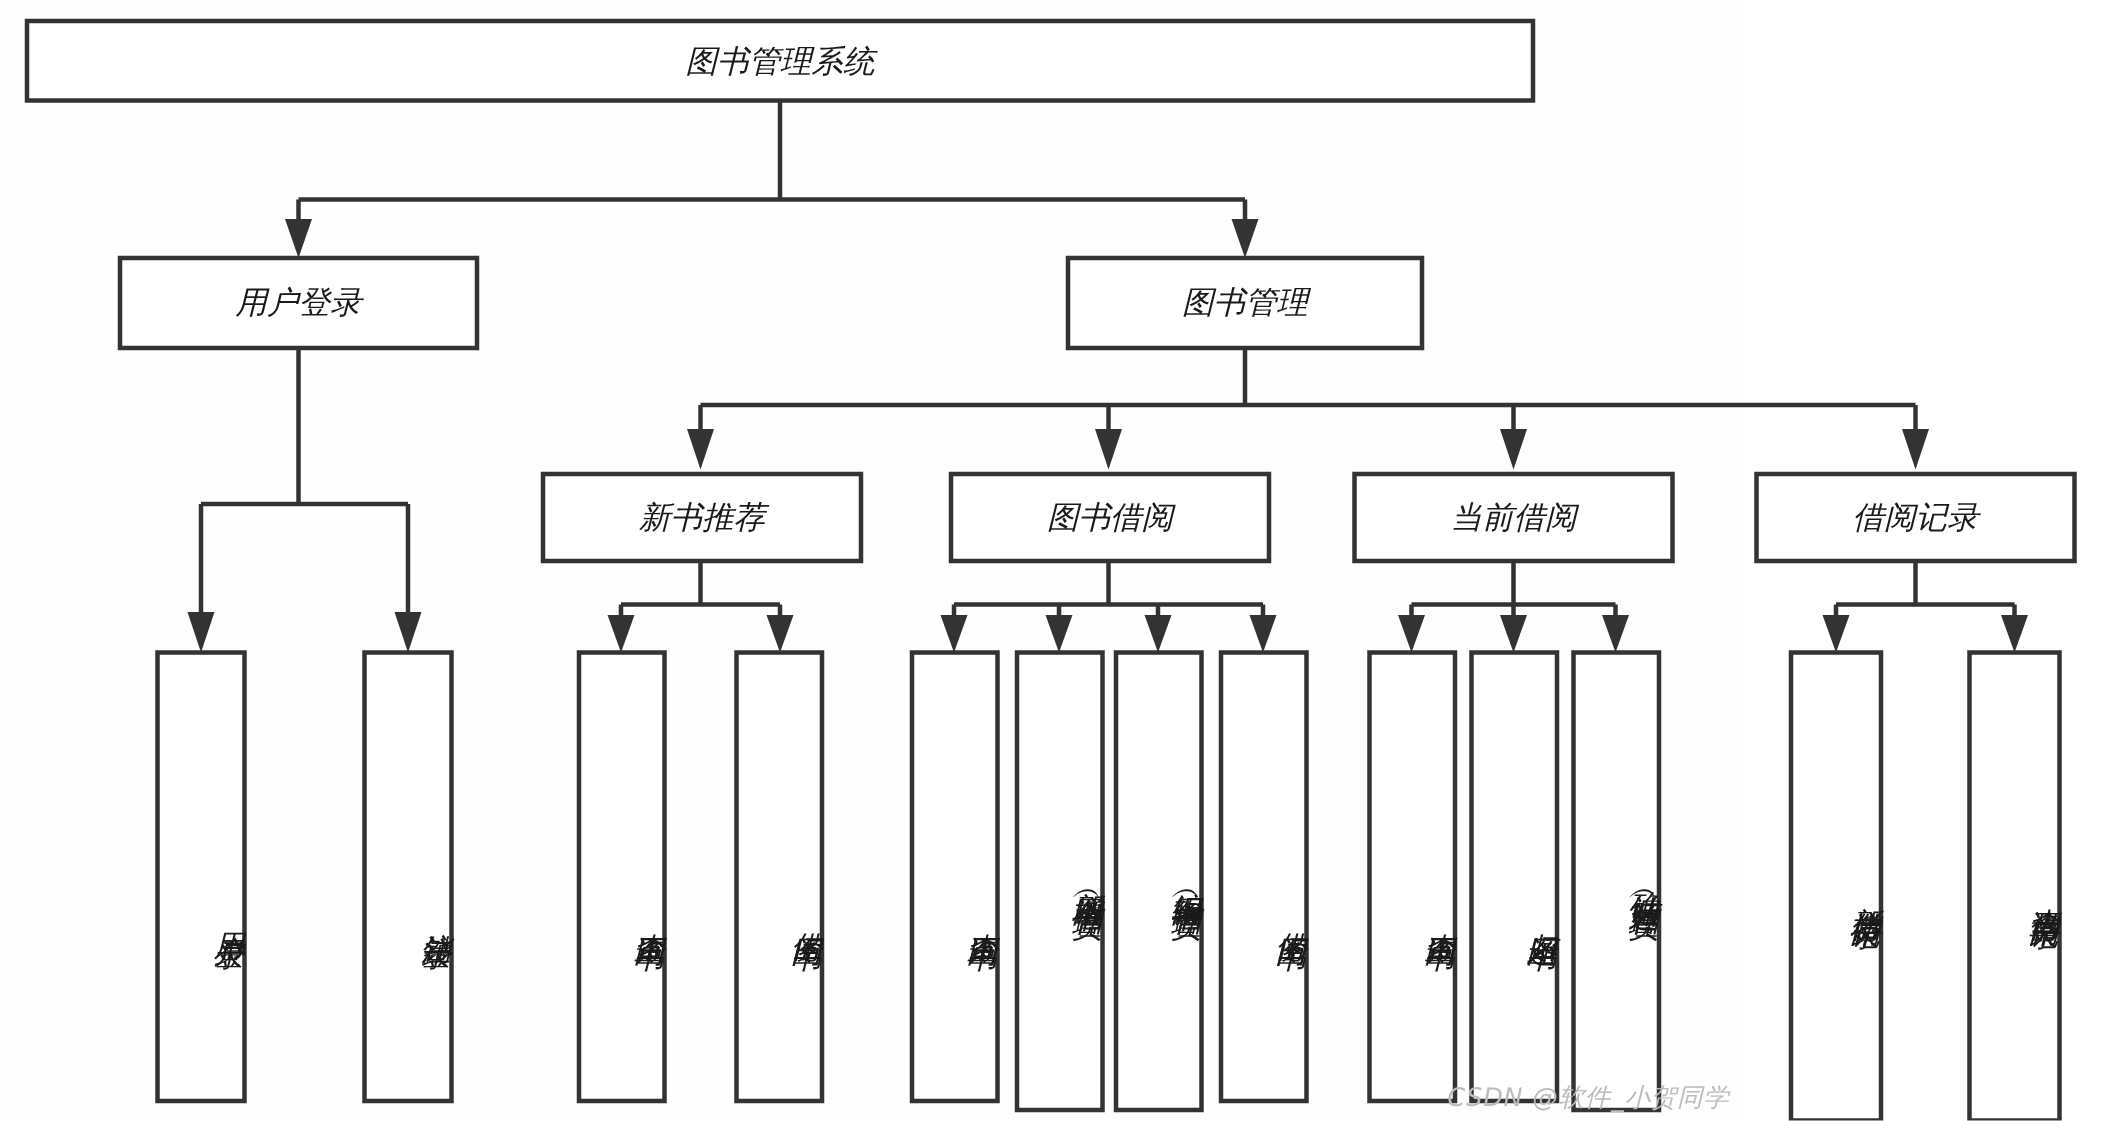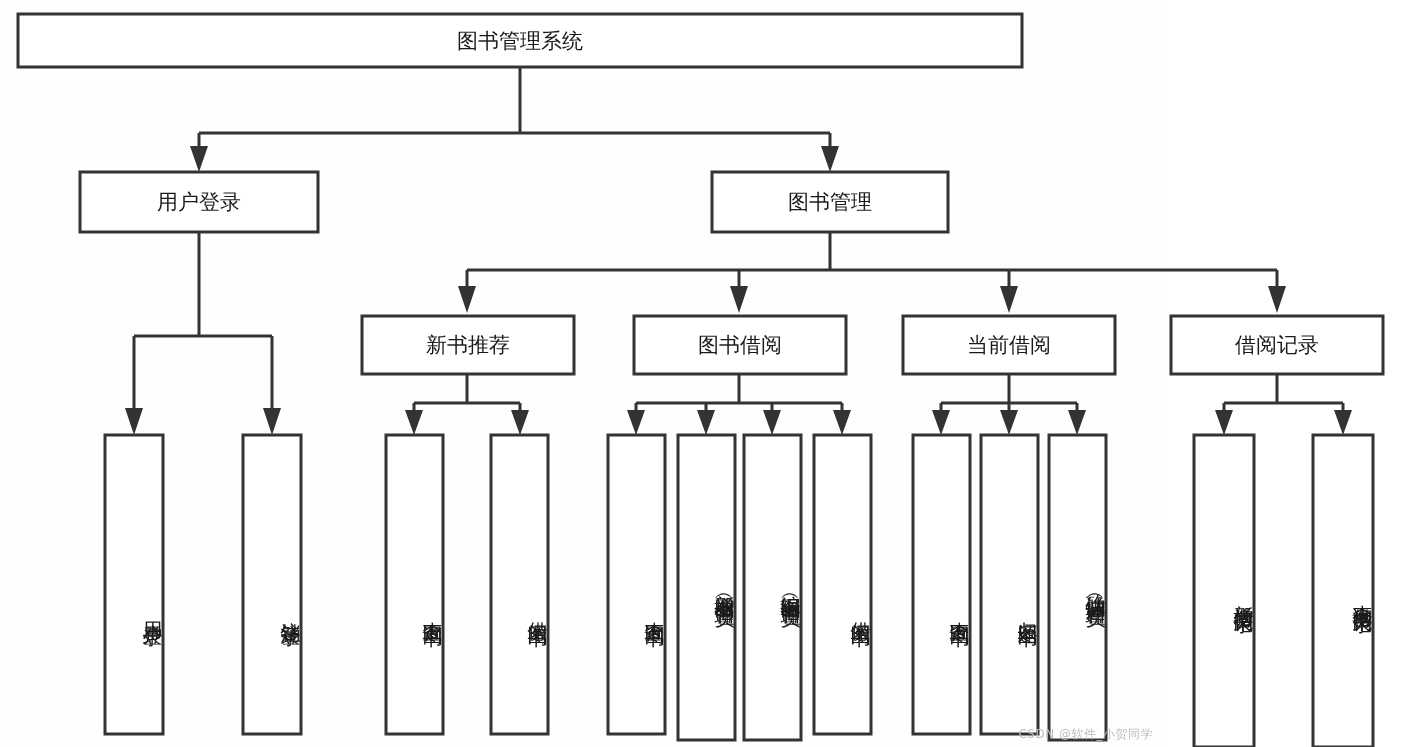--- a/index.html
+++ b/index.html
@@ -12,20 +12,21 @@
     height: 747px;
     font-family: "DejaVu Sans", "Liberation Sans", sans-serif;
     overflow: hidden;
     position: relative;
   }
   #diagram-root {
     position: relative;
     width: 1161px;
     height: 747px;
     background: #fefefe;
+    font-style: italic;
   }
   svg#tree-svg {
     position: absolute;
     top: 0;
     left: 0;
     width: 1405px;
     height: 747px;
     display: block;
   }
   .node-rect {
@@ -61,21 +62,21 @@
     letter-spacing: 2px;
     white-space: nowrap;
     pointer-events: none;
     text-align: center;
   }
   .watermark {
     position: absolute;
     right: 8px;
     bottom: 4px;
     font-family: "DejaVu Sans", "Liberation Sans", sans-serif;
-    font-size: 12px;
+    font-size: 17px;
     color: #bcbcbc;
     letter-spacing: 0.5px;
     user-select: none;
   }
 </style>
 </head>
 <body>
 
 <div id="diagram-root">
 

